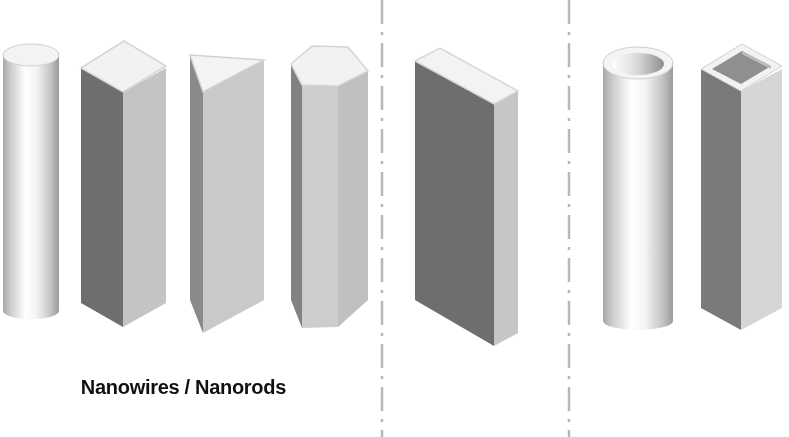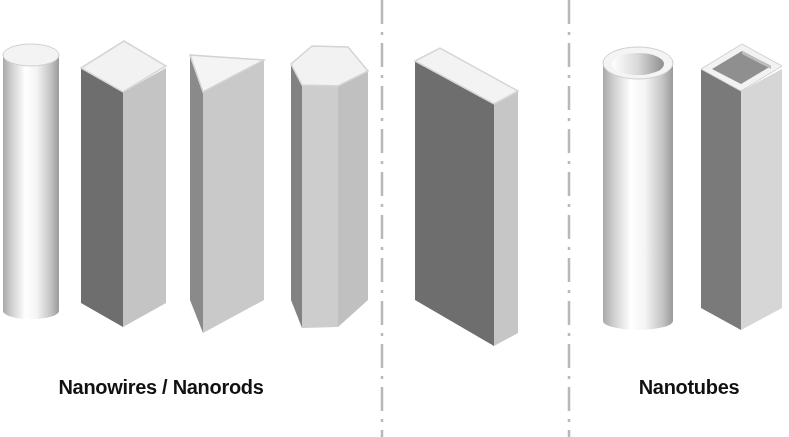--- a/index.html
+++ b/index.html
@@ -1,18 +1,18 @@
 <!DOCTYPE html>
 <html><head>
 <meta charset="utf-8">
 <style>
   html, body { margin:0; padding:0; background:#ffffff; }
   body { width:789px; height:437px; position:relative; overflow:hidden; font-family:"Liberation Sans", sans-serif; }
   .stage { position:absolute; left:0; top:0; width:789px; height:437px; }
-  .label { position:absolute; top:376px; font-weight:bold; font-size:20px; color:#111; white-space:nowrap; text-align:center; letter-spacing:-0.3px; }
+  .label { position:absolute; top:376px; font-weight:bold; font-size:20px; color:#111; white-space:nowrap; text-align:right; letter-spacing:-0.3px; }
   .divider { position:absolute; top:0; width:4px; height:437px; }
 </style>
 </head>
 <body>
 
 <div class="stage">
 
   <svg class="divider" style="left:380px" width="4" height="437">
     <line x1="2" y1="0" x2="2" y2="437" stroke="#b8b8b8" stroke-width="2.5" stroke-dasharray="24,8,3,8"></line>
   </svg>
@@ -78,14 +78,13 @@
     <g>
       <polygon points="701,69 741,91 741,330 701,308" fill="#7a7a7a"></polygon>
       <polygon points="741,91 782,69 782,308 741,330" fill="#d6d6d6"></polygon>
       <polygon points="701,69 742,44 782,66 741,91" fill="#f2f2f2" stroke="#cfcfcf" stroke-width="1"></polygon>
       <polygon points="712,69 742,51 771,66 741,84" fill="#8f8f8f"></polygon>
       <polygon points="742,51 771,66 771,69 742,54" fill="#bdbdbd"></polygon>
     </g>
   </svg>
 
   <div class="label" style="left:36px;width:250px;">Nanowires / Nanorods</div>
-  <div class="label" style="left:624px;width:130px;">Nanotubes</div>
 </div>
 
 </body></html>

